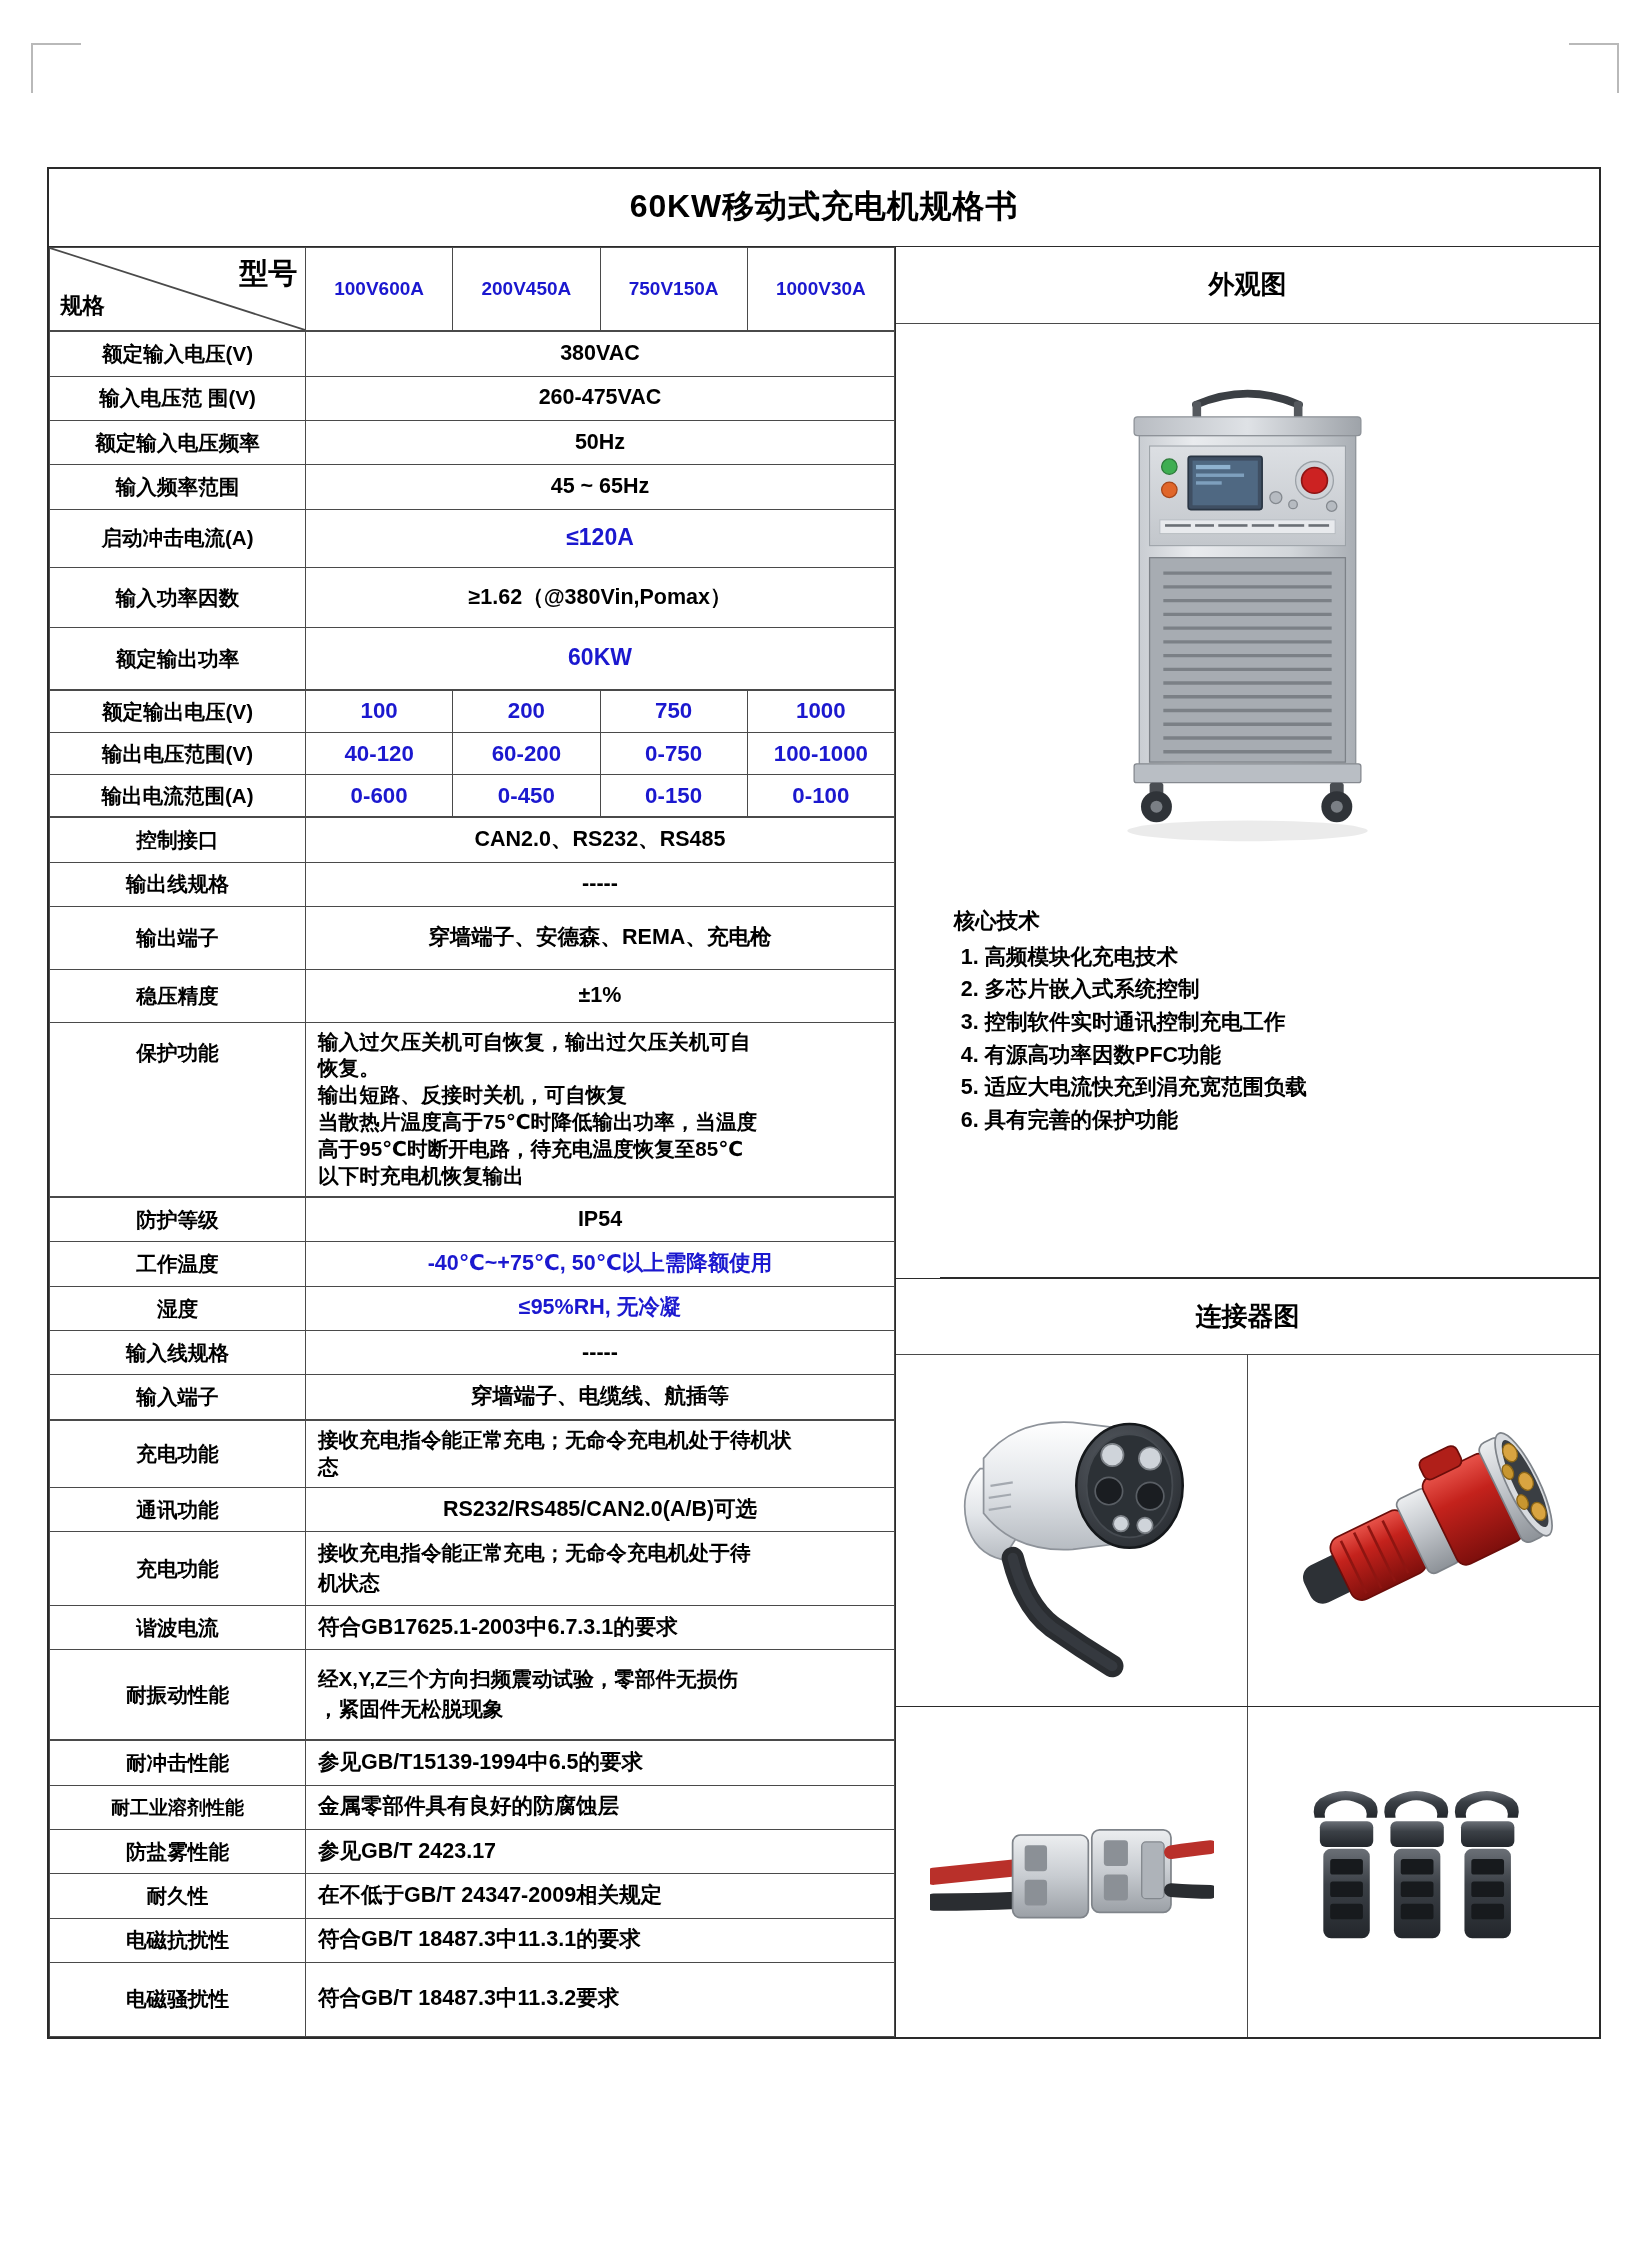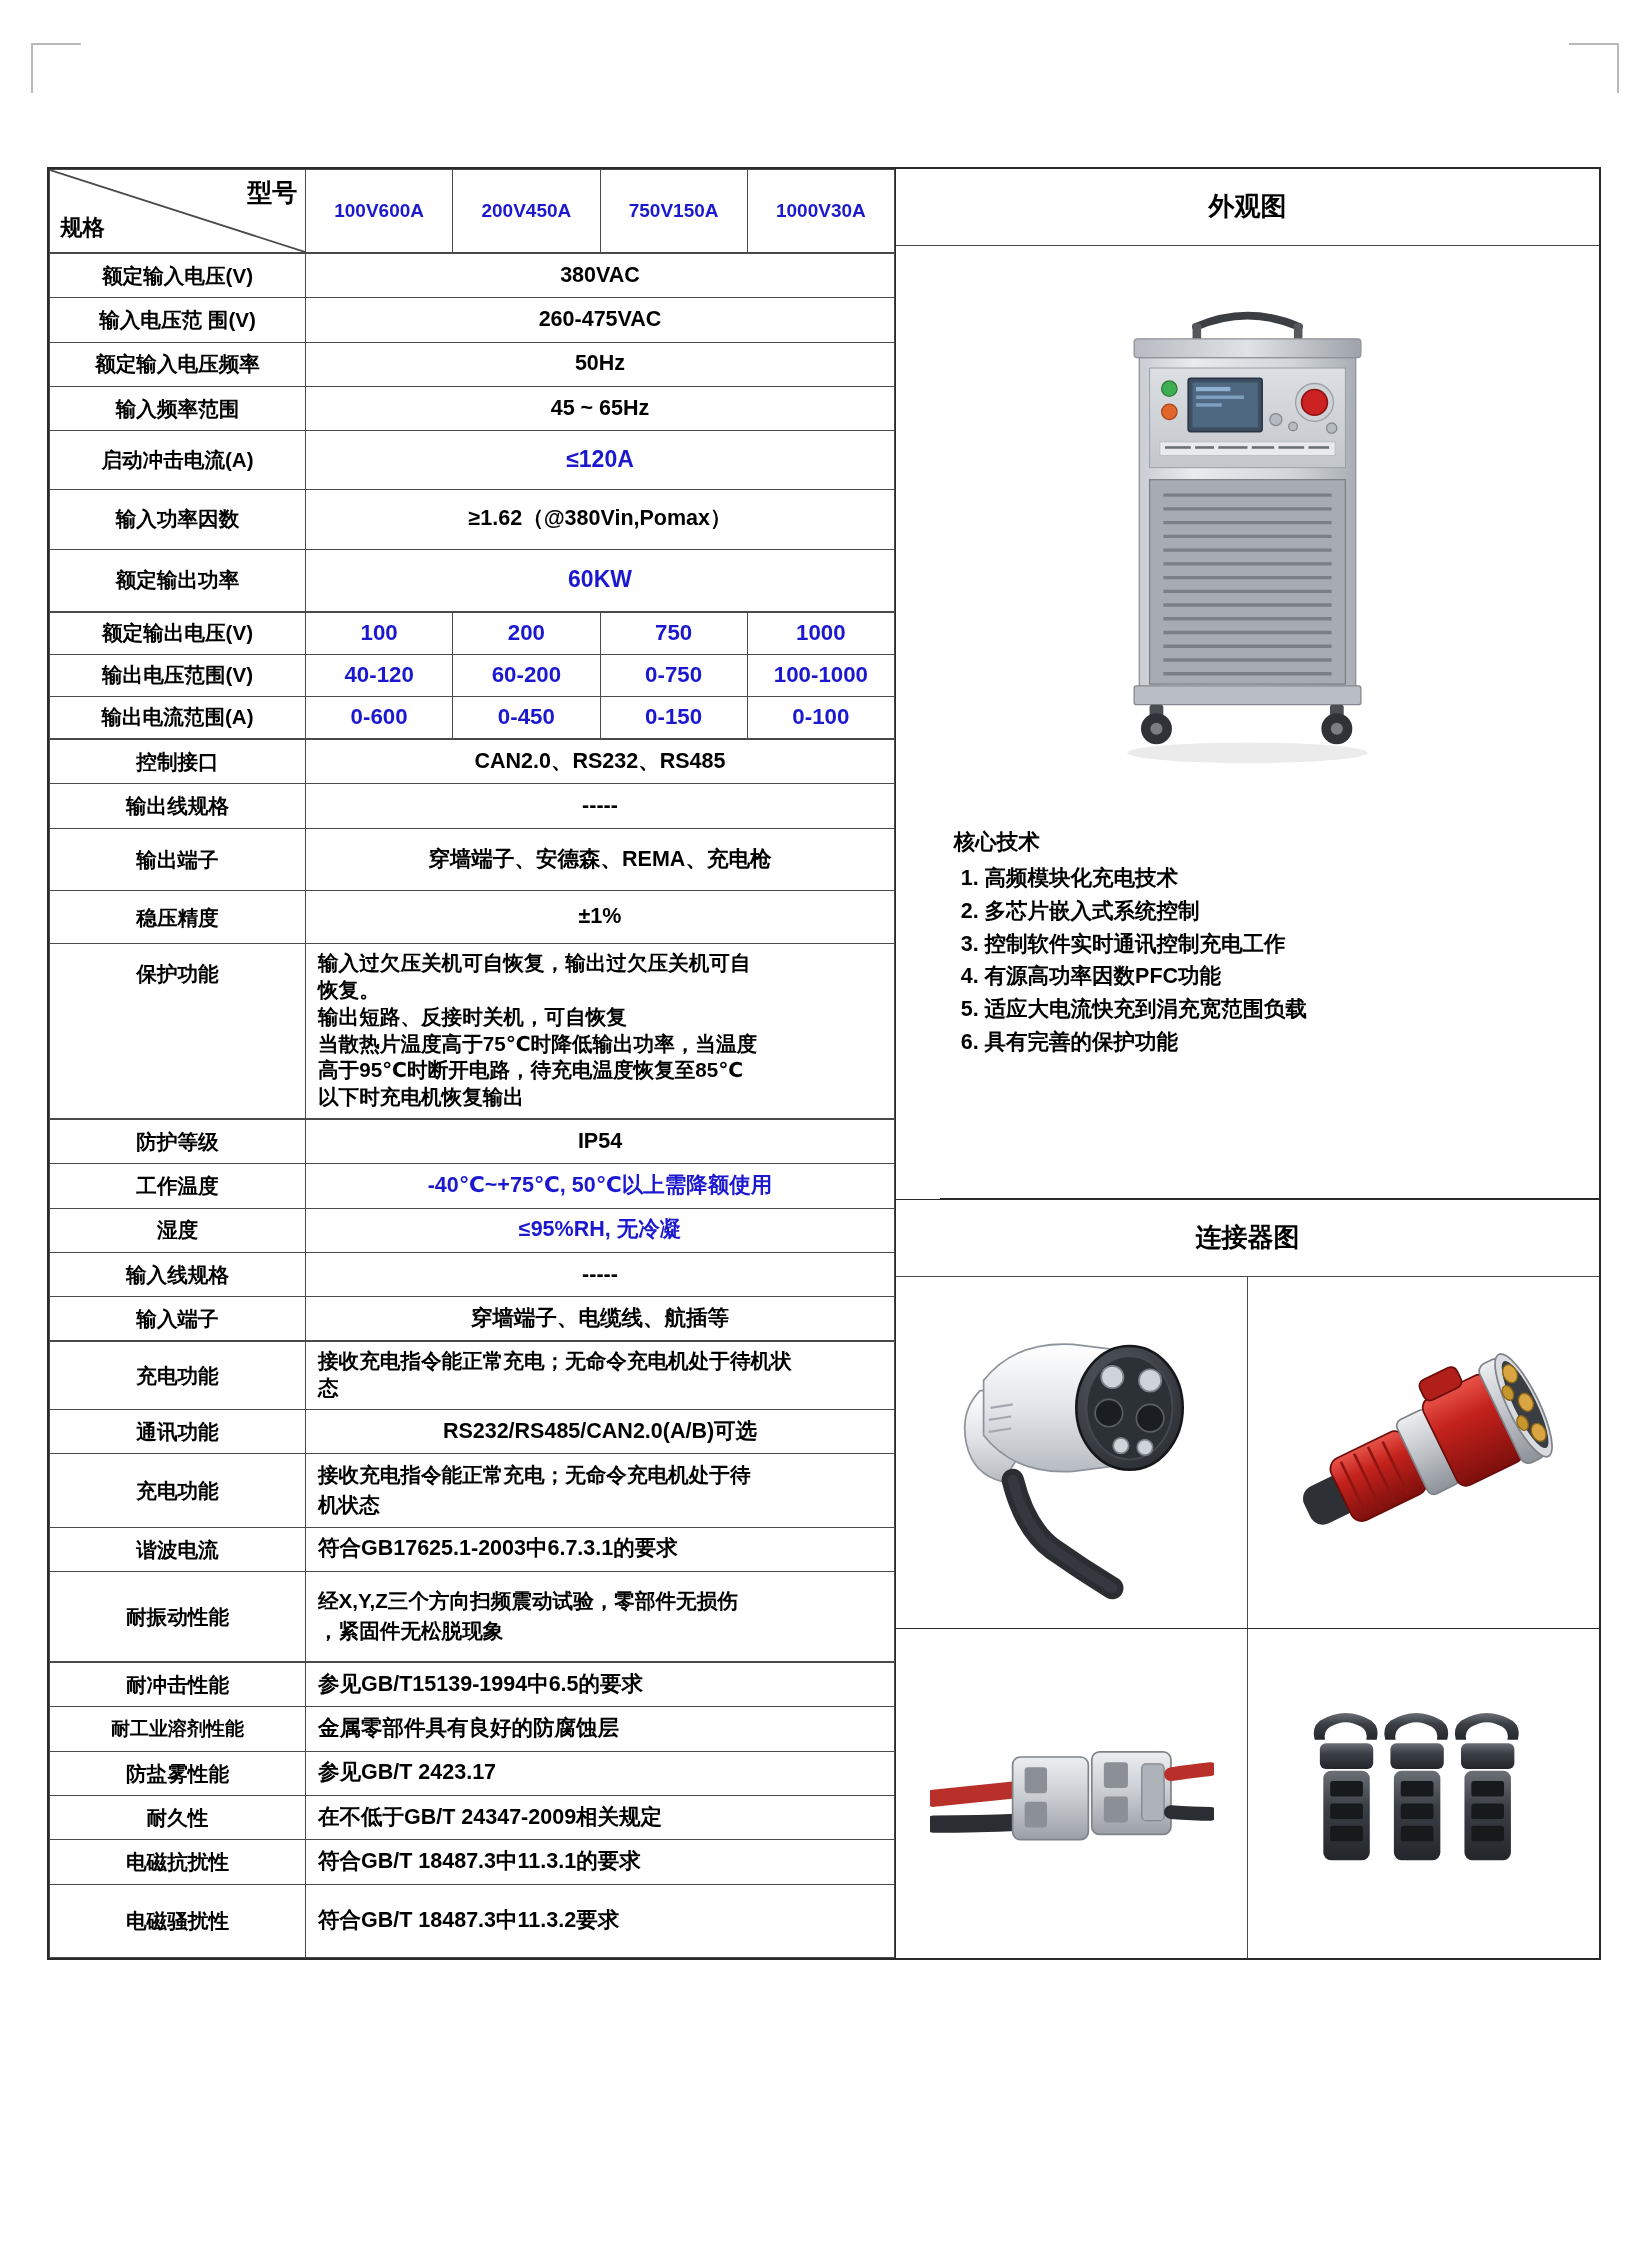--- a/index.html
+++ b/index.html
@@ -54,21 +54,21 @@
   
   .hdr-row td{padding:0;}
   .diag-cell{
     position:relative;height:83px;width:256px;
   }
   .diag-cell .diag-line{
     position:absolute;left:0;top:0;width:100%;height:100%;
   }
   .diag-cell .model-word{
     position:absolute;right:7.7px;top:6px;
-    font-size:25px;font-weight:bold;
+    font-size:29px;font-weight:bold;
   }
   .diag-cell .spec-word{
     position:absolute;left:10.3px;bottom:9.5px;
     font-size:22.3px;font-weight:bold;
   }
   .model-head{
     text-align:center;font-size:19px;font-weight:bold;color:#1b18cf;
     padding:0 1.7px;
   }
 
@@ -104,20 +104,21 @@
 </head>
 <body>
 
 <div class="page">
 
   <div class="crop tl"></div>
   <div class="crop tr"></div>
 
   <div class="sheet">
 
+    <div class="doc-title">60KW移动式充电机规格书</div>
 
     <div class="body-grid">
 
       <div class="left-col">
 
         <table>
           <tbody>
               <tr class="hdr-row">
             <td class="diag-cell">
               <svg class="diag-line" viewBox="0 0 298 96" preserveAspectRatio="none">

